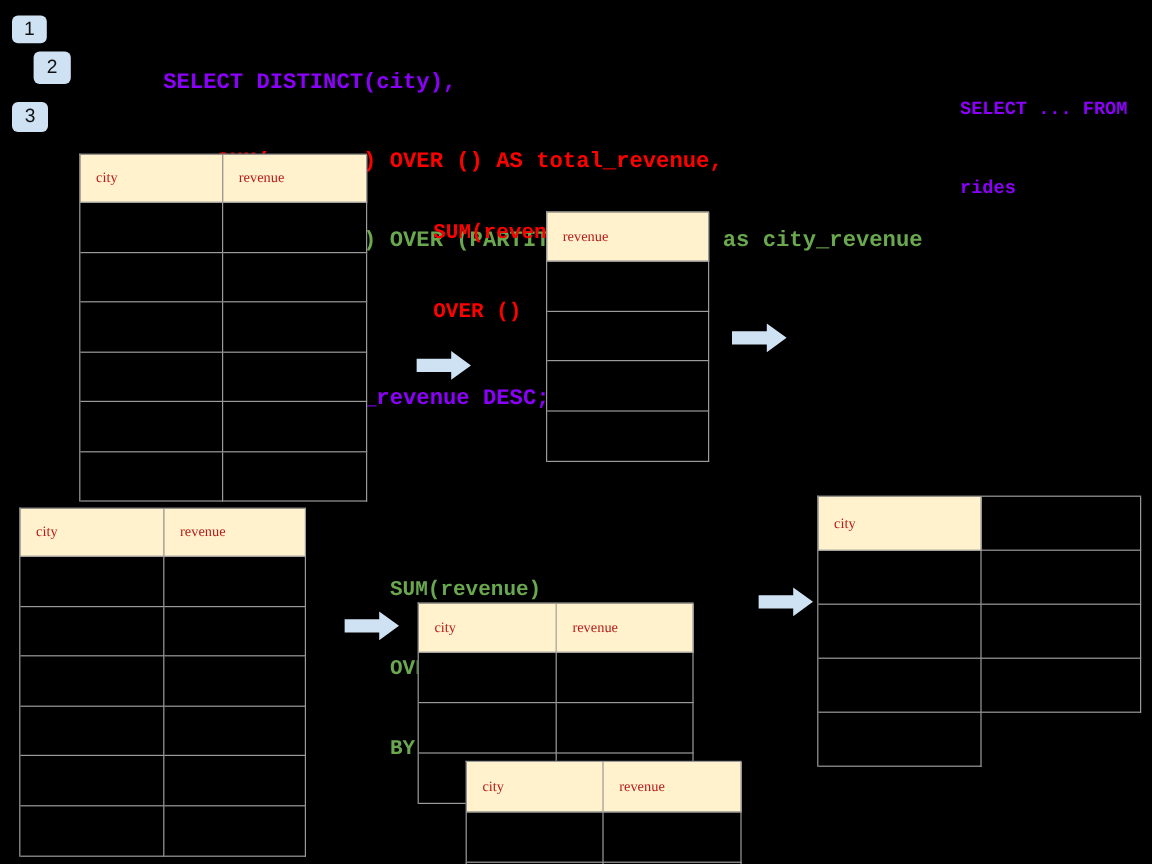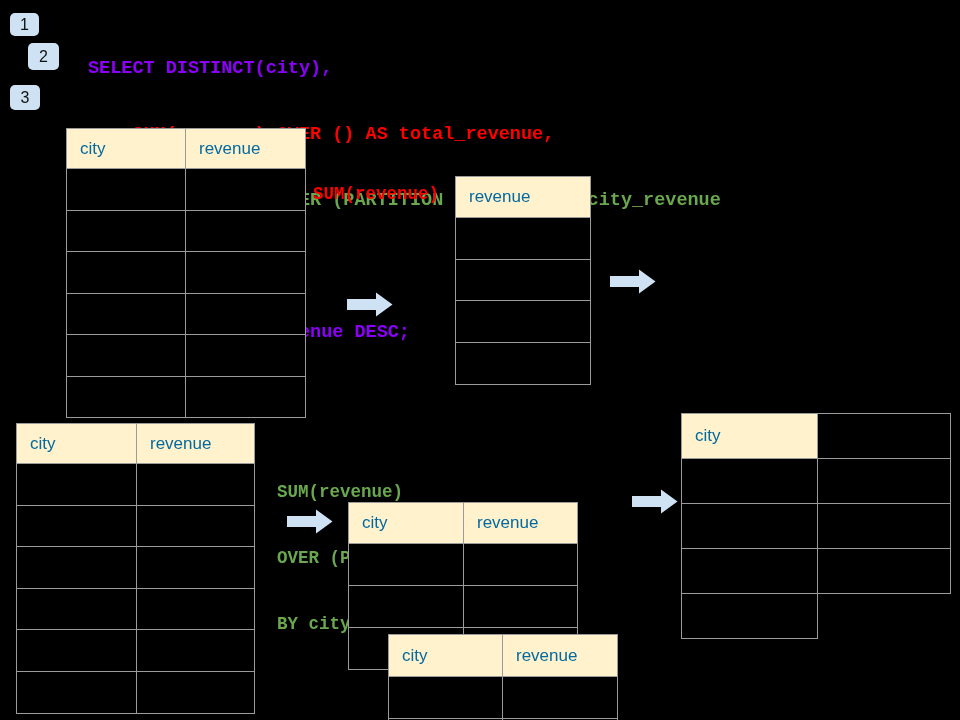--- a/index.html
+++ b/index.html
@@ -10,37 +10,37 @@
   
   .badge{position:absolute;background:var(--badge-fill,#cfe2f3);border-radius:5px;
          color:#111;display:flex;align-items:center;justify-content:center;
          font-size:16px;line-height:1;}
   #b1{left:10px;top:13px;width:29px;height:23px;}
   #b2{left:28px;top:43px;width:31px;height:27px;}
   #b3{left:10px;top:85px;width:30px;height:25px;}
 
   
   .code{position:absolute;font-family:"Liberation Mono","DejaVu Sans Mono",monospace;
-        font-weight:bold;white-space:pre;}
+        font-weight:bold;white-space:pre;margin-left:48px;}
   #sql-main{left:88px;top:14px;font-size:18.5px;line-height:22px;}
   #sql-side{left:752px;top:36px;font-size:15.5px;line-height:22px;}
   #ann-total{left:313px;top:139px;font-size:17.5px;line-height:22px;}
   #ann-partition{left:277px;top:437px;font-size:17.5px;line-height:22px;}
   .c-purple{color:var(--sql-purple,#8C00FF);}
   .c-red{color:var(--sql-red,#FF0000);}
   .c-green{color:var(--sql-green,#6AA84F);}
 
   
   .tbl{position:absolute;display:grid;background:#000;
        border-top:1px solid var(--table-border,#9b9b9b);
        border-left:1px solid var(--table-border,#9b9b9b);}
-  .hcell{background:var(--table-header-fill,#FFF2CC);color:#0369a1;font-size:17px;
+  .hcell{background:var(--table-header-fill,#FFF2CC);color:#b91c1c;font-size:12px;
          display:flex;align-items:center;padding-left:13px;box-sizing:border-box;
          border-right:1px solid var(--table-border,#9b9b9b);
-         border-bottom:1px solid var(--table-border,#9b9b9b);}
+         border-bottom:1px solid var(--table-border,#9b9b9b);font-family:Liberation Serif, serif;}
   .cell{box-sizing:border-box;
         border-right:1px solid var(--table-border,#9b9b9b);
         border-bottom:1px solid var(--table-border,#9b9b9b);}
   #t1{left:66px;top:128px;grid-template-columns:119px 120px;grid-template-rows:40px repeat(6,41.5px);}
   #t2{left:455px;top:176px;grid-template-columns:135px;grid-template-rows:41px repeat(4,41.7px);}
   #t3{left:16px;top:423px;grid-template-columns:120px 118px;grid-template-rows:40px repeat(6,41.6px);}
   #t4{left:348px;top:502px;grid-template-columns:115px 114px;grid-template-rows:41px repeat(3,42px);}
   #t5{left:388px;top:634px;grid-template-columns:114px 115px;grid-template-rows:42px repeat(2,42px);}
   #t6{left:681px;top:413px;grid-template-columns:136px 133px;grid-template-rows:45px repeat(4,45px);}
 
@@ -63,23 +63,28 @@
   <div class="badge" id="b3">3</div>
 
   <div class="code" id="sql-main">
     <div class="c-purple">SELECT DISTINCT(city),</div>
     <div class="c-red">    SUM(revenue) OVER () AS total_revenue,</div>
     <div class="c-green">    SUM(revenue) OVER (PARTITION BY city) as city_revenue</div>
     <div class="c-purple">  FROM rides</div>
     <div class="c-purple">  ORDER by city_revenue DESC;</div>
   </div>
 
+  <div class="code c-purple" id="sql-side">
+    <div>SELECT ... FROM</div>
+    <div>rides</div>
+  </div>
 
   <div class="code c-red" id="ann-total">
     <div>SUM(revenue)</div>
+    <div>OVER ()</div>
   </div>
 
   <div class="code c-green" id="ann-partition">
     <div>SUM(revenue)</div>
     <div>OVER (PARTITION</div>
     <div>BY city)</div>
   </div>
 
   <div class="tbl" id="t1">
     <div class="hcell">city</div>

